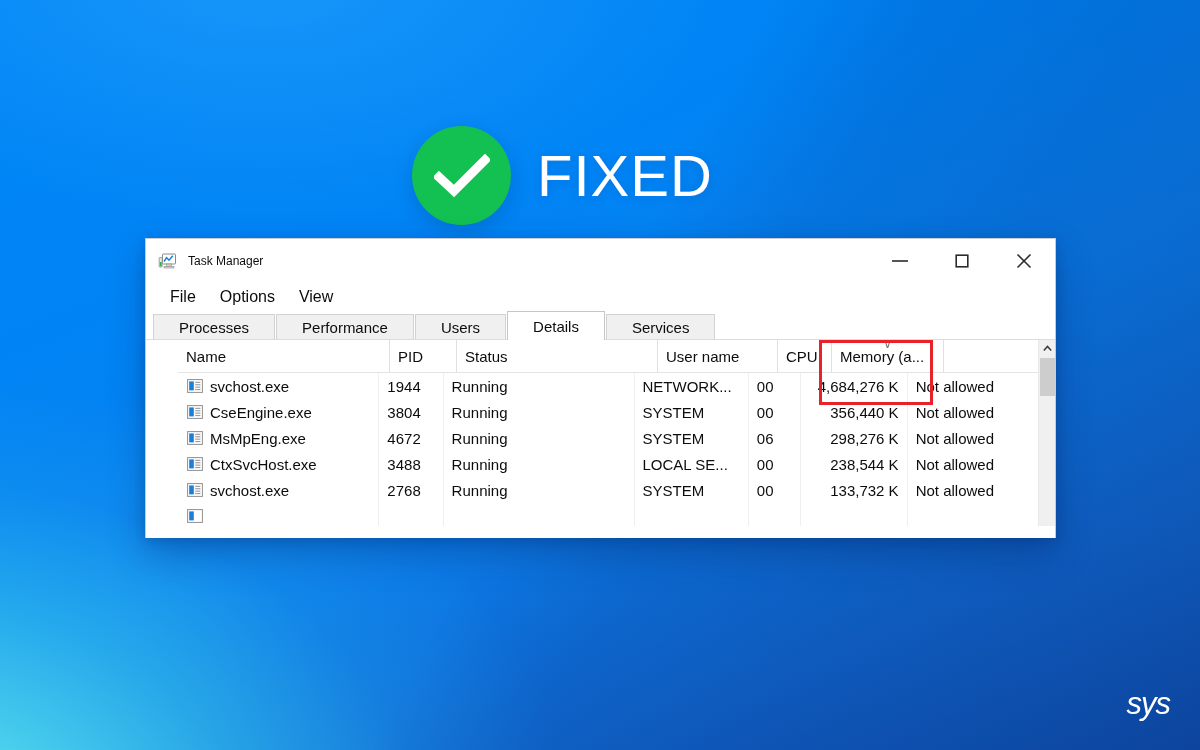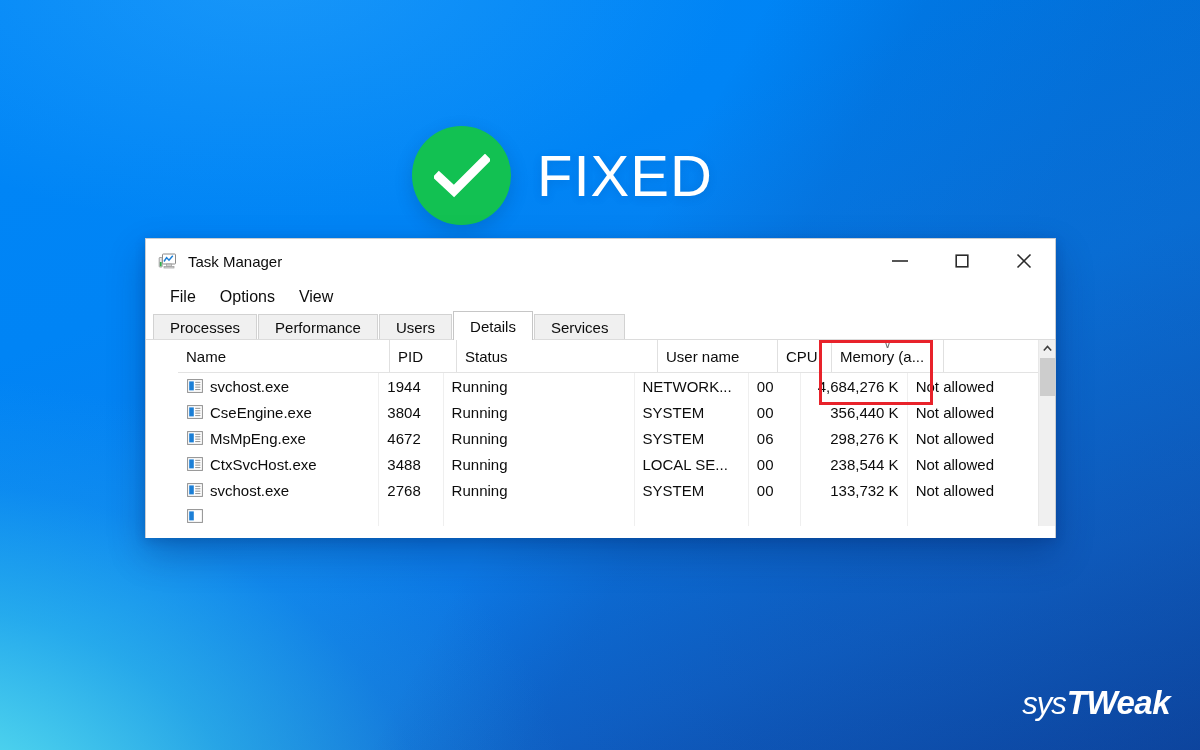--- a/index.html
+++ b/index.html
@@ -94,21 +94,21 @@
   #title-bar {
     height: 44px;
     display: flex;
     align-items: center;
     padding-left: 12px;
     background: #ffffff;
     position: relative;
   }
   #tm-icon { width: 20px; height: 20px; flex: none; margin-right: 10px; display:block; }
   #window-title {
-    font-size: 15px;
+    font-size: 12px;
     color: #0c0c0c;
   }
   #window-controls {
     position: absolute;
     right: 0; top: 0;
     height: 44px;
     display: flex;
   }
   .winbtn {
     width: 62px;
@@ -145,21 +145,21 @@
     align-items: flex-end;
     padding-left: 7px;
     background: #ffffff;
     border-bottom: 1px solid #dcdcdc;
     position: relative;
   }
   .tab {
     height: 25px;
     display: flex;
     align-items: center;
-    padding: 0 16px;
+    padding: 0 25px;
     font-size: 15px;
     color: #0c0c0c;
     background: #f0f0f0;
     border: 1px solid #d2d2d2;
     border-bottom: none;
     margin-right: 1px;
     cursor: default;
     position: relative;
     top: 0;
   }
@@ -509,14 +509,13 @@
           <polyline points="0.8,5.6 4.5,1.4 8.2,5.6" fill="none" stroke="#3c3c3c" stroke-width="1.5"></polyline>
         </svg>
       </div>
       <div id="scroll-thumb"></div>
     </div>
   </div>
 </div>
 
 <div id="systweak-logo">
   <span id="logo-sys">sys</span>
-  <span id="logo-tweak">TWeak</span>
 </div>
 
 </body></html>

